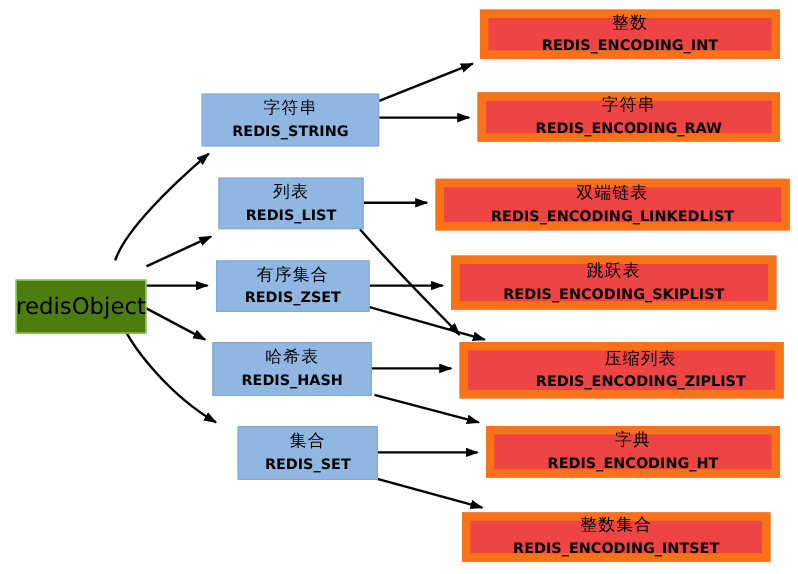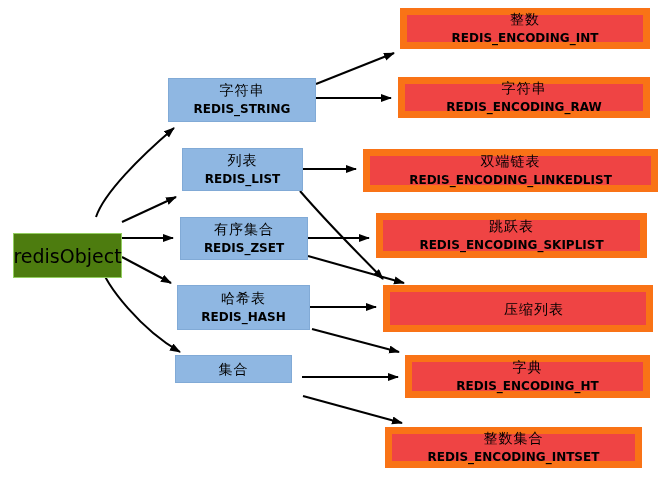--- a/index.html
+++ b/index.html
@@ -24,21 +24,21 @@
     background:#4d7c0f;border:1px solid #93ce5f;
     font-size:19px;font-weight:normal;
     left:13px;top:217px;width:109px;height:45px;margin-top:16px;
   }
   .type{background:#8fb7e2;border:1px solid #81aad6;}
   .enc{background:#ef4444;border:7px solid #f97316;}
   .n-string{left:168px;top:78px;width:148px;height:44px;}
   .n-list{left:182px;top:148px;width:121px;height:43px;}
   .n-zset{left:180px;top:217px;width:128px;height:43px;}
   .n-hash{left:177px;top:285px;width:133px;height:45px;}
-  .n-set{left:175px;top:355px;width:117px;height:28px;}
+  .n-set{left:198px;top:355px;width:117px;height:45px;}
   .n-int{left:400px;top:8px;width:250px;height:41px;}
   .n-raw{left:398px;top:77px;width:252px;height:41px;}
   .n-linkedlist{left:363px;top:149px;width:295px;height:43px;}
   .n-skiplist{left:376px;top:213px;width:271px;height:45px;}
   .n-ziplist{left:383px;top:285px;width:270px;height:47px;padding-left:32px;}
   .n-ht{left:405px;top:355px;width:245px;height:43px;}
   .n-intset{left:385px;top:427px;width:257px;height:41px;}
   .edge{stroke:#000;stroke-width:2;fill:none;}
 </style>
 </head>
@@ -90,40 +90,42 @@
   <div class="node type n-zset">
     <span class="zh">有序集合</span>
     <span class="code">REDIS_ZSET</span>
   </div>
   <div class="node type n-hash">
     <span class="zh">哈希表</span>
     <span class="code">REDIS_HASH</span>
   </div>
   <div class="node type n-set">
     <span class="zh">集合</span>
+    <span class="code">REDIS_SET</span>
   </div>
 
   <div class="node enc n-int">
     <span class="zh">整数</span>
     <span class="code">REDIS_ENCODING_INT</span>
   </div>
   <div class="node enc n-raw">
     <span class="zh">字符串</span>
     <span class="code">REDIS_ENCODING_RAW</span>
   </div>
   <div class="node enc n-linkedlist">
     <span class="zh">双端链表</span>
     <span class="code">REDIS_ENCODING_LINKEDLIST</span>
   </div>
   <div class="node enc n-skiplist">
     <span class="zh">跳跃表</span>
     <span class="code">REDIS_ENCODING_SKIPLIST</span>
   </div>
   <div class="node enc n-ziplist">
     <span class="zh">压缩列表</span>
+    <span class="code">REDIS_ENCODING_ZIPLIST</span>
   </div>
   <div class="node enc n-ht">
     <span class="zh">字典</span>
     <span class="code">REDIS_ENCODING_HT</span>
   </div>
   <div class="node enc n-intset">
     <span class="zh">整数集合</span>
     <span class="code">REDIS_ENCODING_INTSET</span>
   </div>
 

